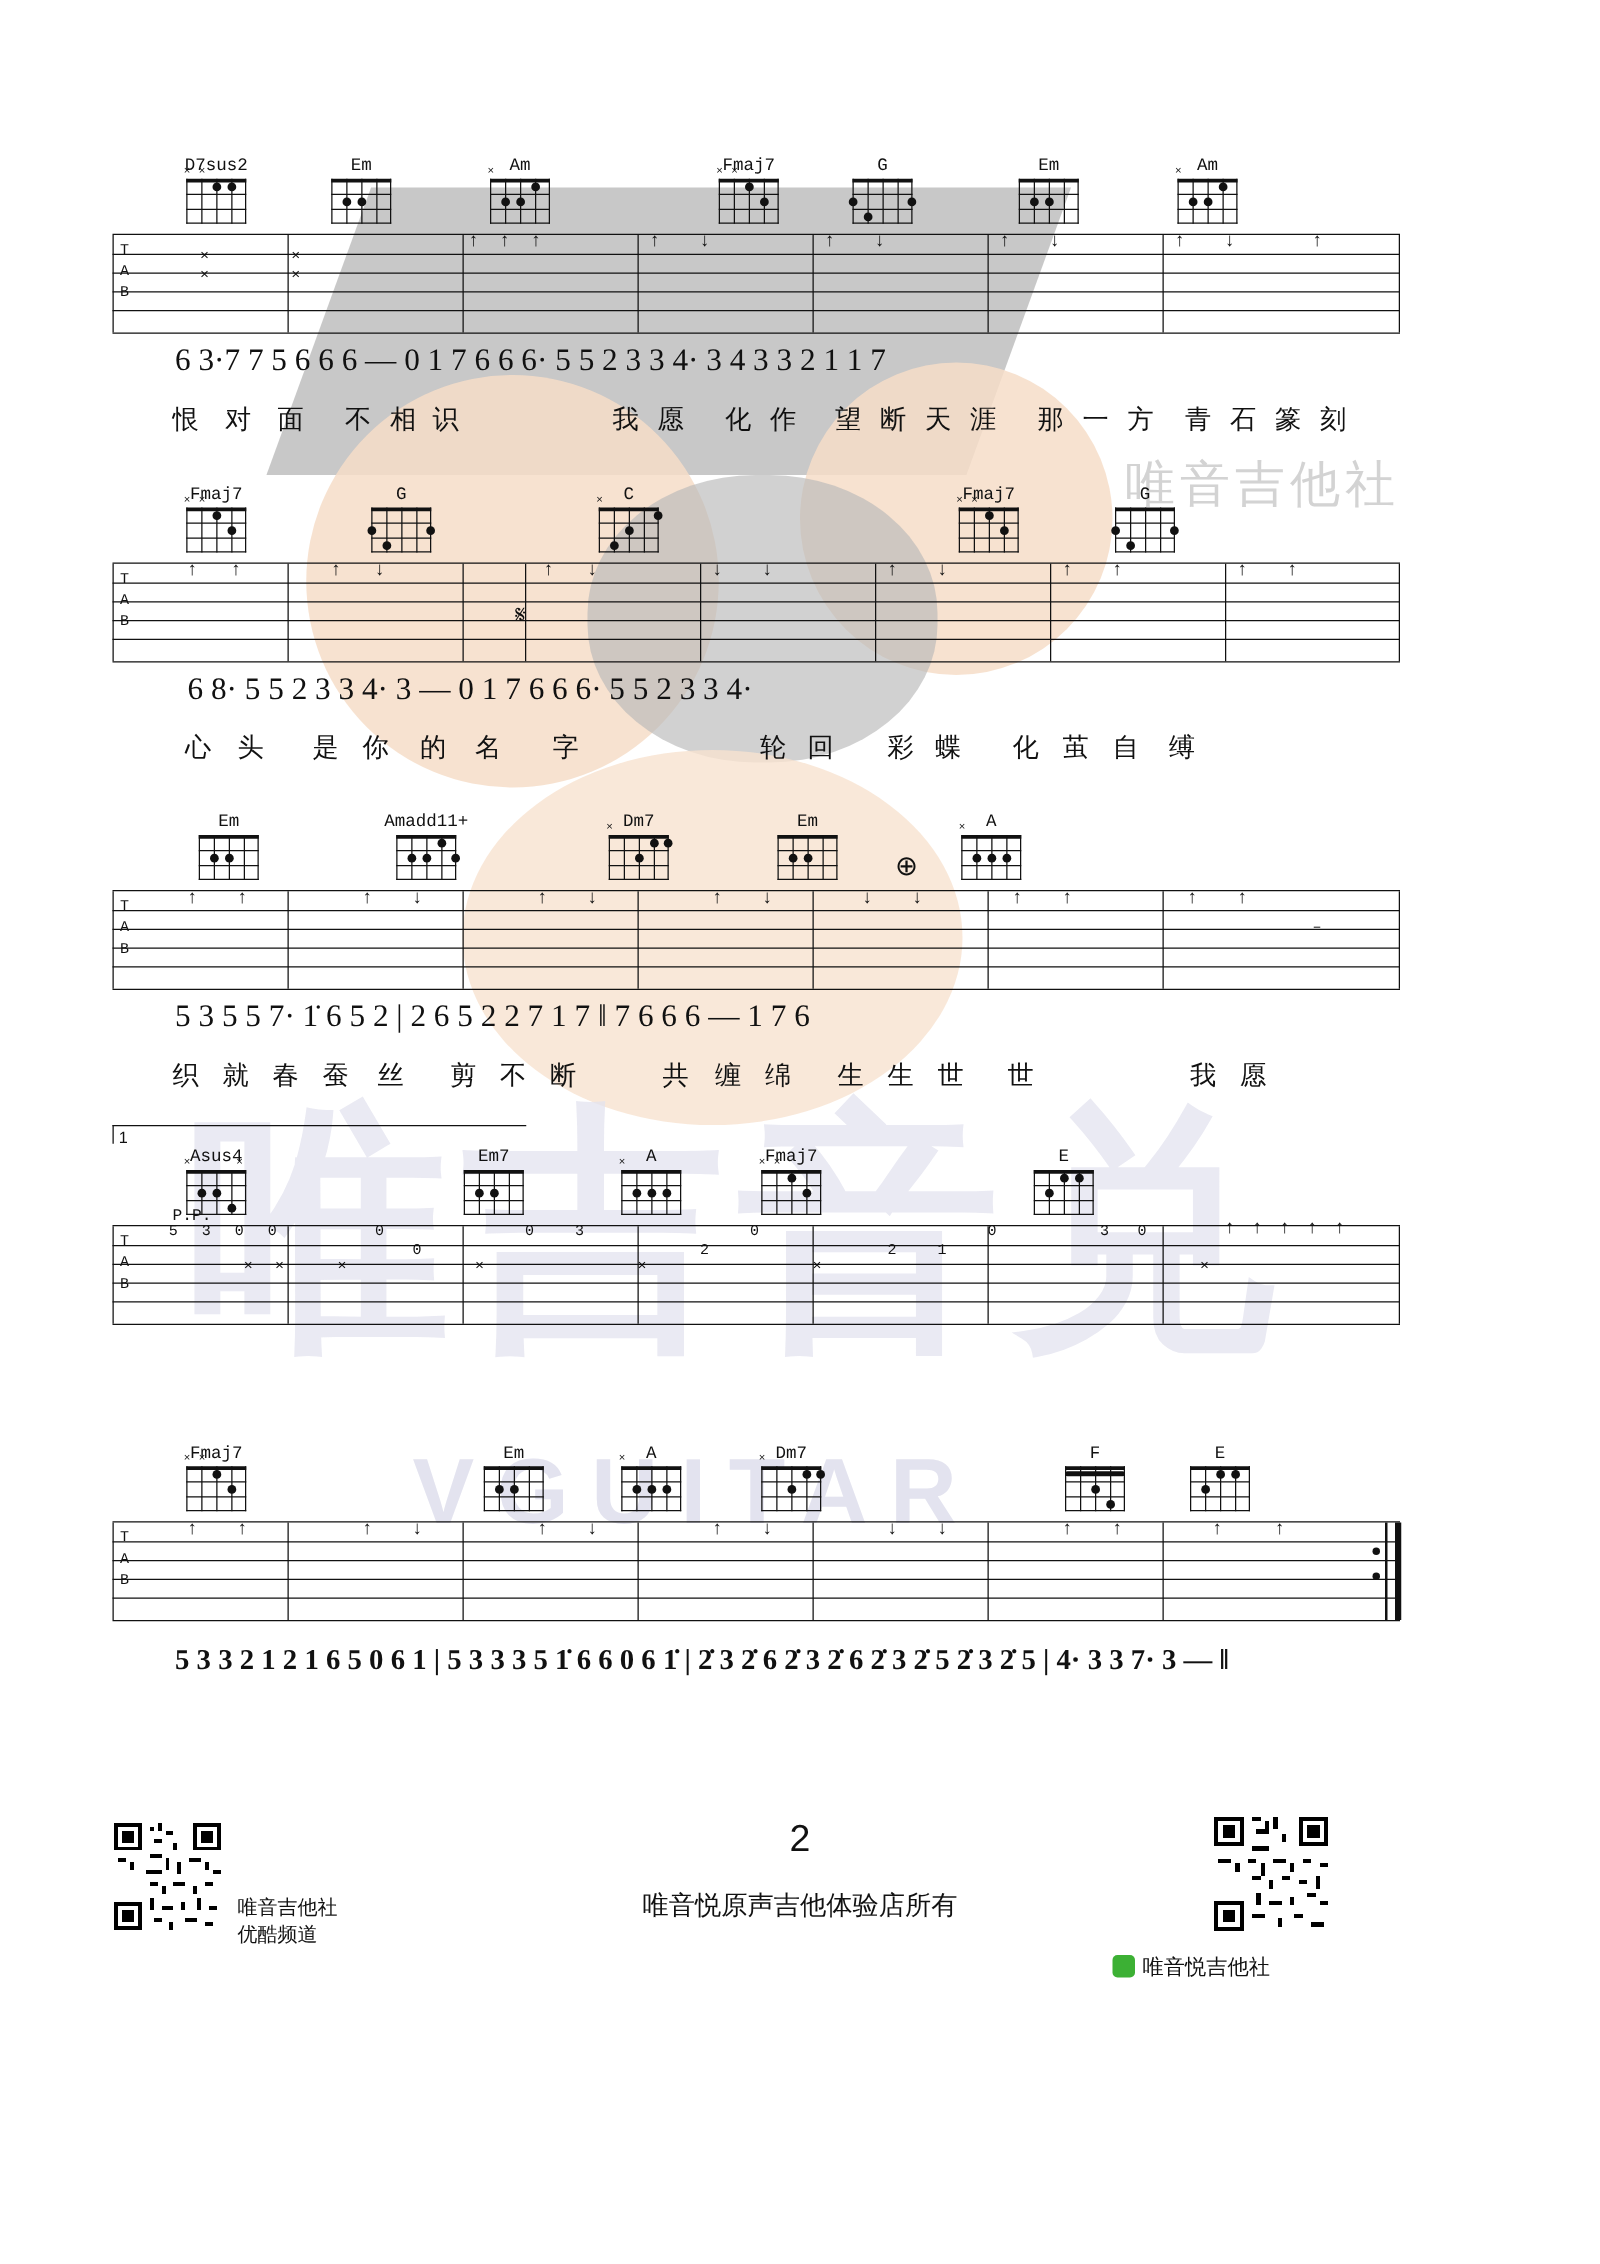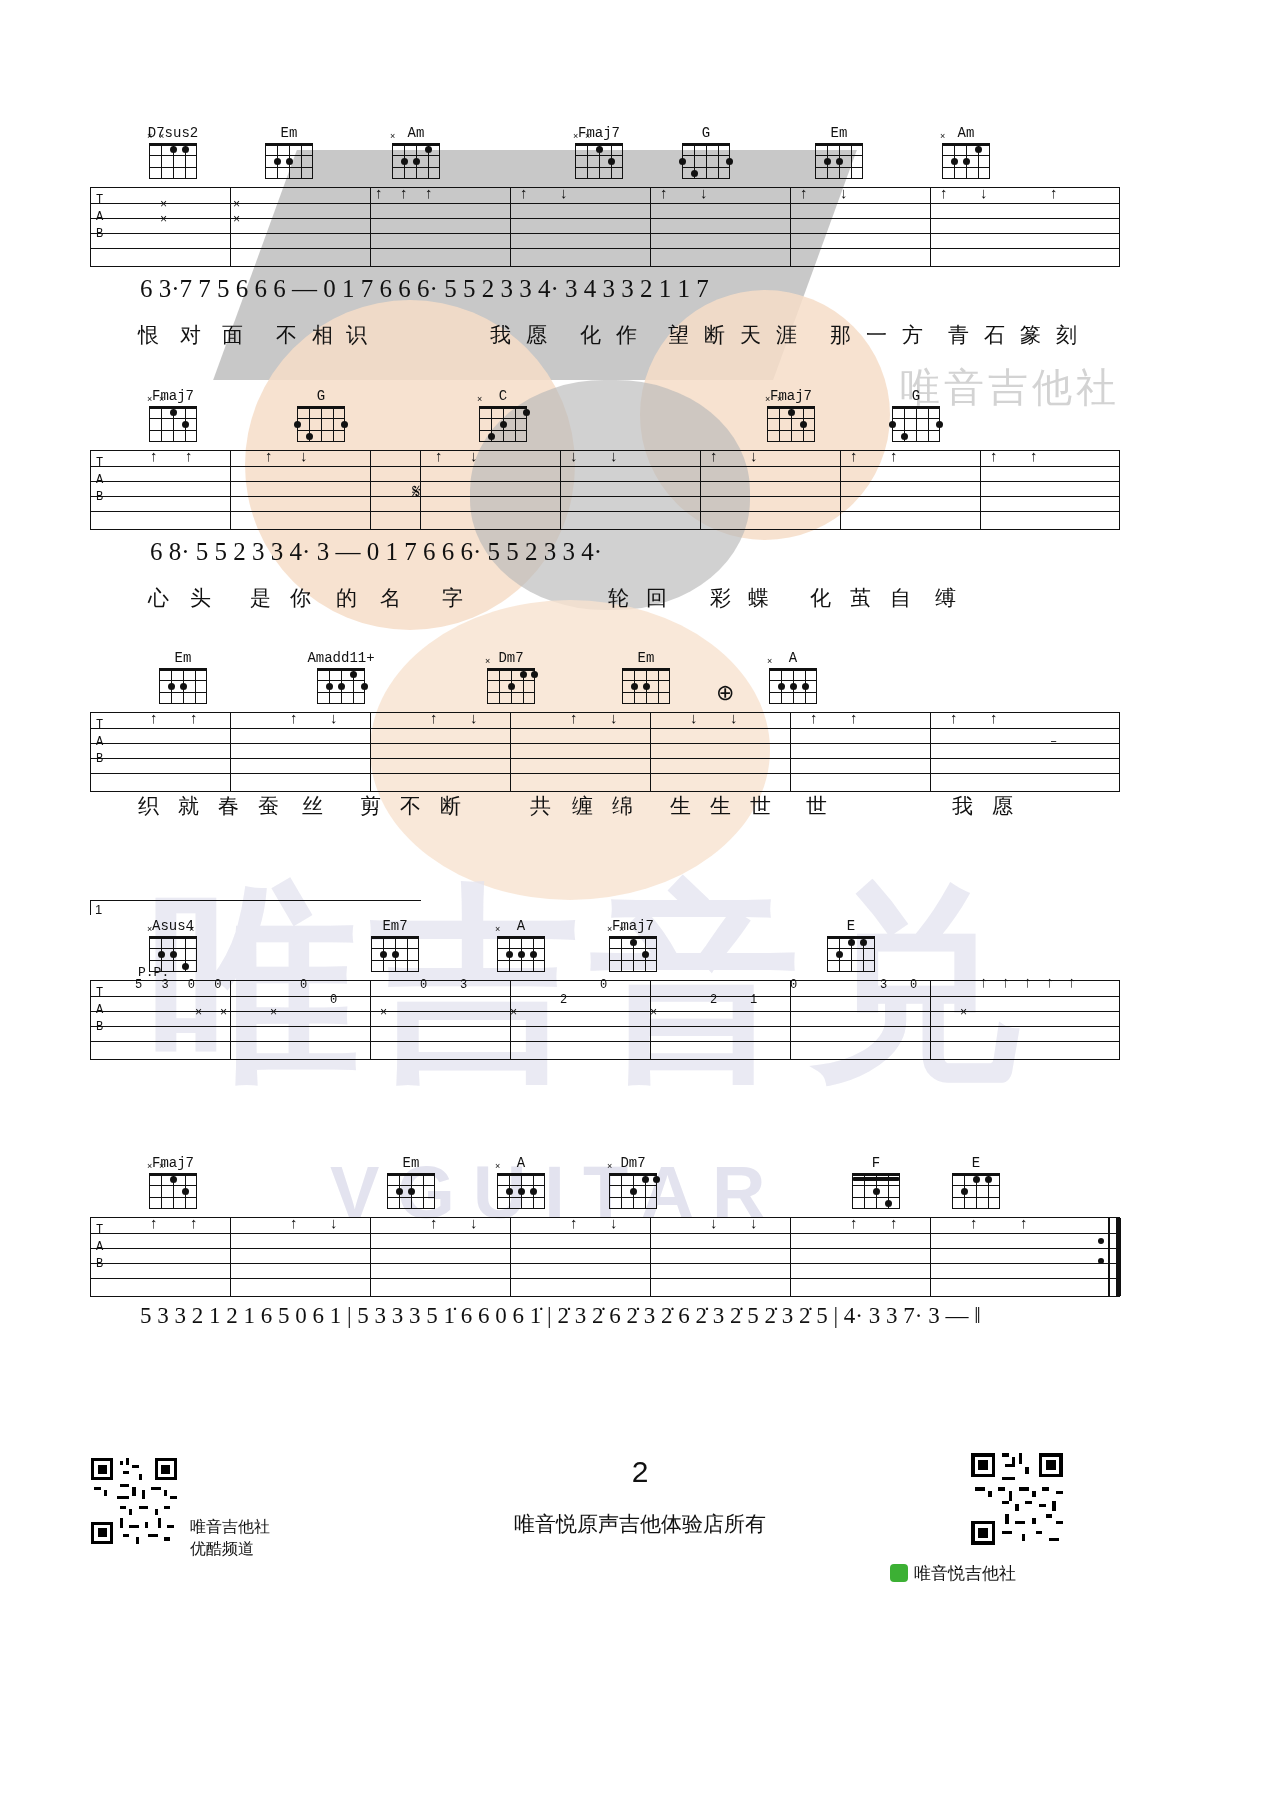--- a/index.html
+++ b/index.html
@@ -561,20 +561,23 @@
       <div class="strum" style="left:520px;top:-4px">↓</div>
       <div class="strum" style="left:600px;top:-4px">↓</div>
       <div class="strum" style="left:640px;top:-4px">↓</div>
       <div class="strum" style="left:720px;top:-4px">↑</div>
       <div class="strum" style="left:760px;top:-4px">↑</div>
       <div class="strum" style="left:860px;top:-4px">↑</div>
       <div class="strum" style="left:900px;top:-4px">↑</div>
       <div class="tabnum" style="left:960px;top:22px">–</div>
     </div>
 
+    <div class="melody" style="margin-top:8px;">
+      <div class="mnote" style="left:50px;top:0">5 3 5 5 7·  1̇  6 5 2 | 2  6 5 2 2  7 1 7 ‖ 7 6 6  6  —  1 7 6</div>
+    </div>
     <div class="lyrics">
       <div class="lword" style="left:48px">织</div>
       <div class="lword" style="left:88px">就</div>
       <div class="lword" style="left:128px">春</div>
       <div class="lword" style="left:168px">蚕</div>
       <div class="lword" style="left:212px">丝</div>
       <div class="lword" style="left:270px">剪</div>
       <div class="lword" style="left:310px">不</div>
       <div class="lword" style="left:350px">断</div>
       <div class="lword" style="left:440px">共</div>
@@ -863,21 +866,21 @@
       <div class="strum" style="left:480px;top:-4px">↑</div>
       <div class="strum" style="left:520px;top:-4px">↓</div>
       <div class="strum" style="left:620px;top:-4px">↓</div>
       <div class="strum" style="left:660px;top:-4px">↓</div>
       <div class="strum" style="left:760px;top:-4px">↑</div>
       <div class="strum" style="left:800px;top:-4px">↑</div>
       <div class="strum" style="left:880px;top:-4px">↑</div>
       <div class="strum" style="left:930px;top:-4px">↑</div>
     </div>
 
-    <div class="melody" style="margin-top:6px;">
+    <div class="melody" style="margin-top:18px;font-weight:bold;">
       <div class="mnote" style="left:50px;top:0;font-size:23px">5 3 3  2 1 2 1 6 5 0 6 1 | 5 3 3  3 5 1̇ 6 6 0 6 1̇ | 2̇ 3 2̇ 6 2̇ 3 2̇ 6 2̇ 3 2̇ 5 2̇ 3 2̇ 5 | 4· 3 3 7· 3 — ‖</div>
     </div>
   </div>
 
   <div class="qr" style="left:88px;top:1455px;">
     <svg width="92" height="92" viewBox="0 0 29 29" shape-rendering="crispEdges" aria-hidden="true">
       <rect width="29" height="29" fill="#fff"></rect>
       <g fill="#000">
         <rect x="1" y="1" width="7" height="1"></rect>
           <rect x="1" y="7" width="7" height="1"></rect>

